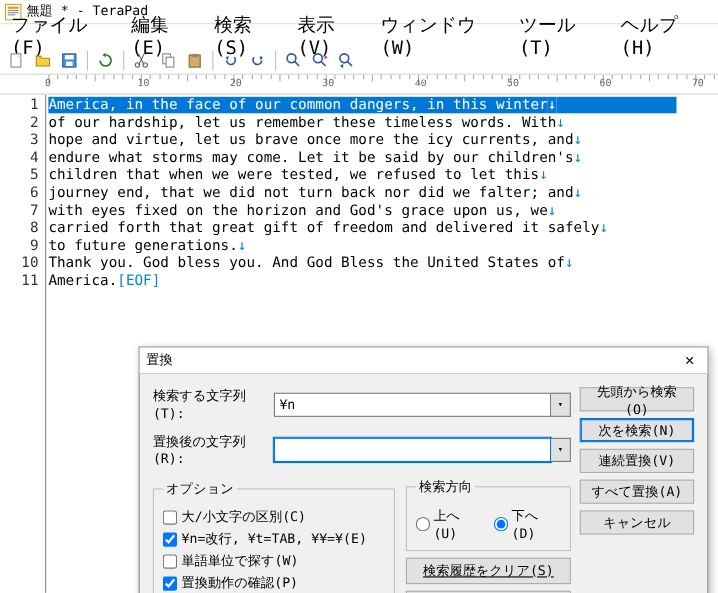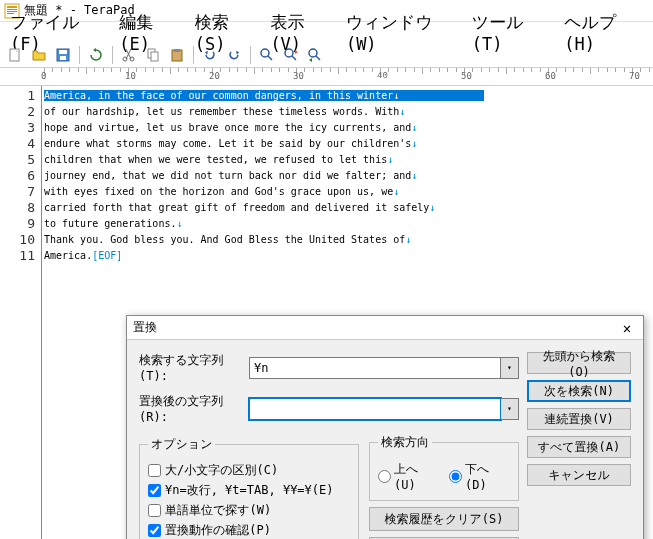--- a/index.html
+++ b/index.html
@@ -11,21 +11,21 @@
 .menu-item { padding: 2px 6px; font-size: 17px; cursor: default; }
 .toolbar { height: 26px; display: flex; align-items: center; padding: 2px 4px; gap: 2px; border-bottom: 1px solid #d0d0d0; }
 .tool-btn { width: 22px; height: 22px; display: flex; align-items: center; justify-content: center; border: 1px solid transparent; cursor: pointer; }
 .tool-sep { width: 1px; height: 18px; background: #c0c0c0; margin: 0 3px; }
 .ruler { height: 18px; background: #fff; border-bottom: 1px solid #d0d0d0; position: relative; font-size: 9px; color: #888; }
 .ruler-mark { position: absolute; top: 0; border-left: 1px solid #aaa; height: 4px; }
 .ruler-num { position: absolute; top: 3px; font-size: 9px; color: #666; }
 .editor-area { display: flex; height: calc(100% - 86px); }
 .gutter { width: 42px; background: #fff; text-align: right; padding-right: 6px; border-right: 1px solid #888; font-size: 13px; color: #333; line-height: 16px; padding-top: 2px; }
 .gutter div { height: 16px; }
-.text-content { flex: 1; font-size: 10px; line-height: 16px; padding: 2px 2px; white-space: pre; font-family: "MS Gothic", monospace; color: #000; position: relative; }
+.text-content { flex: 1; font-size: 13px; line-height: 16px; padding: 2px 2px; white-space: pre; font-family: "MS Gothic", monospace; color: #000; position: relative; }
 .text-line { height: 16px; }
 .selected { background: #0078d7; color: #fff; }
 .newline-mark { color: #0088cc; }
 .eof-mark { color: #0088cc; }
 .dialog { position: absolute; left: 126px; top: 315px; width: 518px; background: #f0f0f0; border: 1px solid #888; box-shadow: 2px 2px 8px rgba(0,0,0,0.3); }
 .dialog-title { height: 24px; background: #fff; display: flex; align-items: center; justify-content: space-between; padding: 0 6px; border-bottom: 1px solid #ccc; }
 .dialog-title-text { font-size: 12px; }
 .dialog-close { width: 20px; height: 20px; display: flex; align-items: center; justify-content: center; cursor: pointer; font-size: 14px; }
 .dialog-body { padding: 12px; display: flex; gap: 8px; }
 .dialog-left { flex: 1; }
@@ -40,21 +40,21 @@
 .fieldset-legend { font-size: 12px; padding: 0 3px; }
 .checkbox-row { display: flex; align-items: center; gap: 4px; font-size: 12px; margin: 3px 0; }
 .checkbox-row input { width: 13px; height: 13px; }
 .radio-row { display: flex; gap: 10px; font-size: 12px; margin-top: 4px; }
 .radio-item { display: flex; align-items: center; gap: 3px; }
 .dlg-btn { height: 22px; border: 1px solid #adadad; background: #e1e1e1; font-size: 12px; cursor: pointer; padding: 0 4px; display: flex; align-items: center; justify-content: center; }
 .dlg-btn.default { border-color: #0078d7; box-shadow: inset 0 0 0 1px #0078d7; }
 .lower-row { display: flex; gap: 10px; margin-top: 2px; }
 .lower-left { flex: 1; }
 .lower-right { width: 150px; display: flex; flex-direction: column; gap: 6px; justify-content: flex-end; }
-.lower-right .dlg-btn { height: 24px; }
+.lower-right .dlg-btn { height: 24px; text-decoration: underline; }
 .dir-fieldset { border: 1px solid #c0c0c0; padding: 6px 8px 8px; }
 </style>
 </head>
 <body>
 
 <div class="titlebar">
   <span class="titlebar-icon">
     <svg width="16" height="16">
         <rect x="1" y="1" width="14" height="14" fill="#fff" stroke="#d4a017"></rect>
         <rect x="3" y="3" width="10" height="2" fill="#d4a017"></rect>

